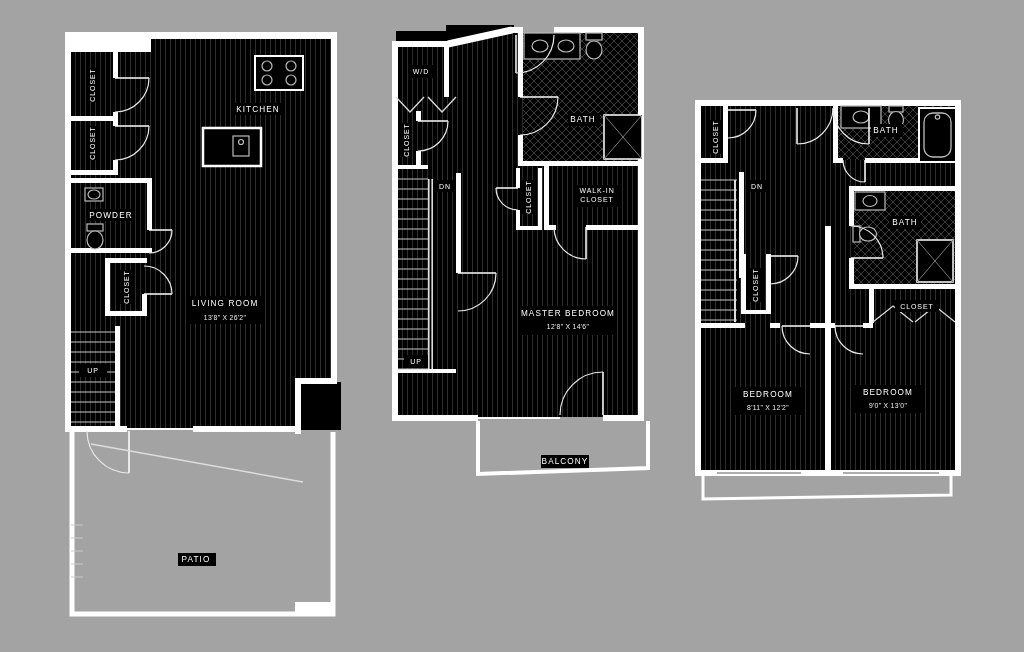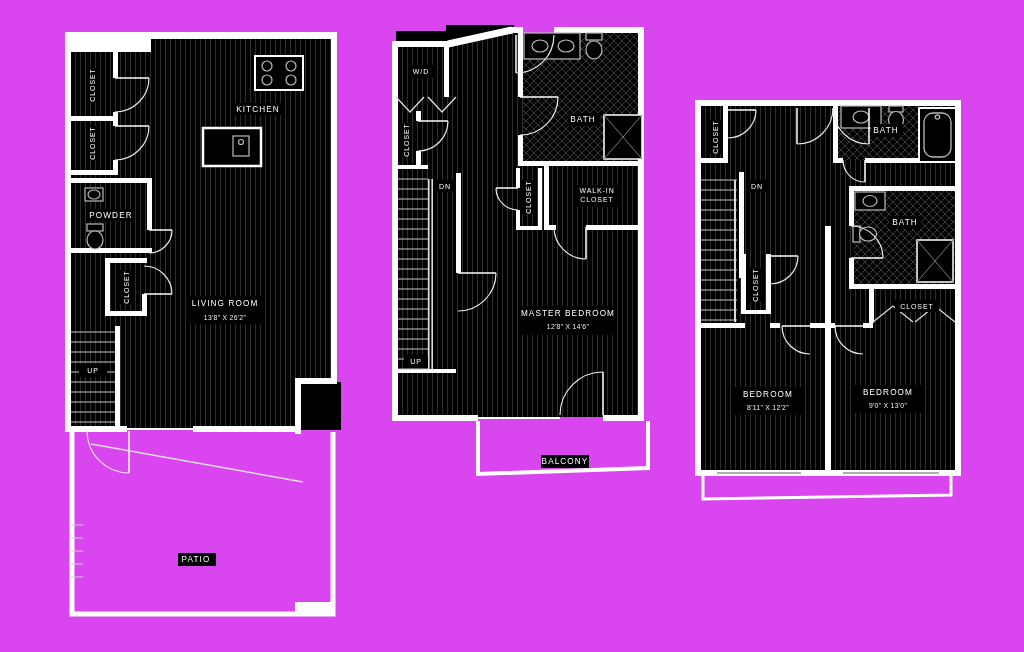--- a/index.html
+++ b/index.html
@@ -1,16 +1,16 @@
 <!DOCTYPE html>
 <html><head>
 <meta charset="utf-8">
 <style>
   html,body{margin:0;padding:0;background:#000;}
-  .canvas{position:relative;width:1024px;height:652px;background:#d946ef;overflow:hidden;
+  .canvas{position:relative;width:1024px;height:652px;background:#a3a3a3;overflow:hidden;
           font-family:"Liberation Sans",sans-serif;}
   svg.plan{position:absolute;}
   svg text{fill:#fff;font-family:"Liberation Sans",sans-serif;}
   .lbl{font-size:8.2px;letter-spacing:1.1px;}
   .lbl2{font-size:7px;letter-spacing:.9px;}
   .dim{font-size:6.8px;letter-spacing:.3px;fill:#f0f0f0;}
   .walls{fill:#fff;}
   .tread{stroke:#c9c9c9;stroke-width:1;fill:none;}
   .arc{stroke:#e8e8e8;stroke-width:1.2;fill:none;}
   .leaf{stroke:#fff;stroke-width:1.5;fill:none;}

